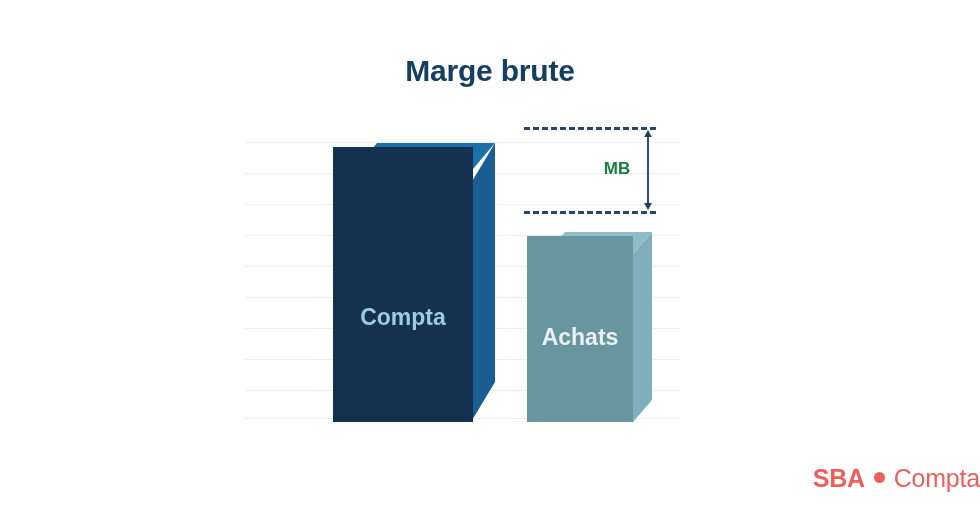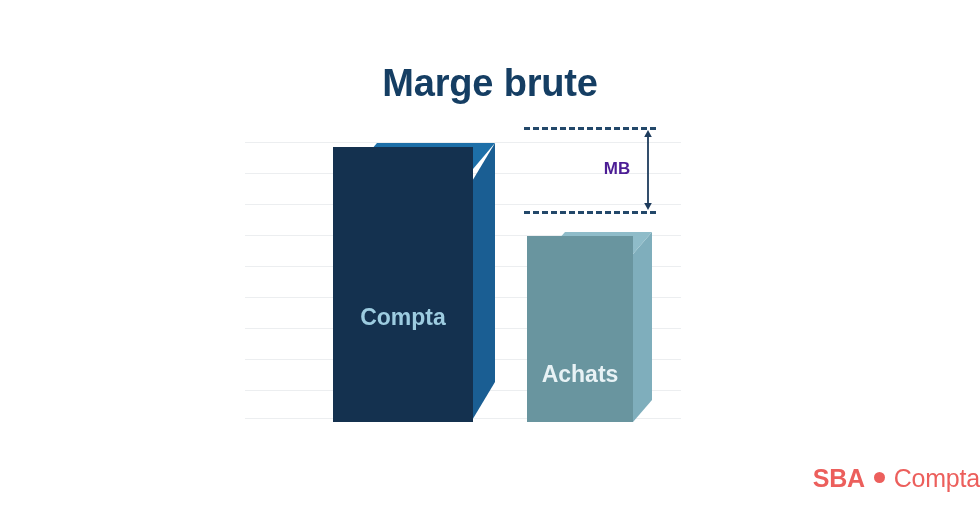--- a/index.html
+++ b/index.html
@@ -20,26 +20,25 @@
     background: #ffffff;
   }
 
   
   #chart-title {
     position: absolute;
     left: 0;
     top: 52px;
     width: 980px;
     text-align: center;
-    font-size: 38px;
+    font-size: 30px;
     font-weight: bold;
     color: #153E63;
     letter-spacing: -0.2px;
     line-height: 38px;
-    margin-top: 12px;
   }
 
   
   #plot-area {
     position: absolute;
     left: 245px;
     top: 110px;
     width: 436px;
     height: 312px;
   }
@@ -135,21 +134,20 @@
   #bar-achats .bar-side {
     width: 19px;
     height: 190px;
     background: #7FAEBC;
     clip-path: polygon(0% 11.6%, 100% 0%, 100% 88.4%, 0% 100%);
     transform: translate(19px, 0);
   }
   #bar-achats .bar-label {
     top: 92px;
     color: #E8F2F5;
-    margin-top: 37px;
   }
 
   
   #mb-annotation {
     position: absolute;
     left: 0;
     top: 0;
     width: 980px;
     height: 515px;
     pointer-events: none;
@@ -165,21 +163,21 @@
   #mb-dash-bottom { top: 211px; }
 
   #mb-label {
     position: absolute;
     left: 592px;
     top: 158px;
     width: 50px;
     text-align: center;
     font-size: 17px;
     font-weight: bold;
-    color: #4c1d95;
+    color: #15803d;
     line-height: 22px;
   }
 
   #mb-arrow {
     position: absolute;
     left: 636px;
     top: 128px;
     width: 24px;
     height: 84px;
   }

